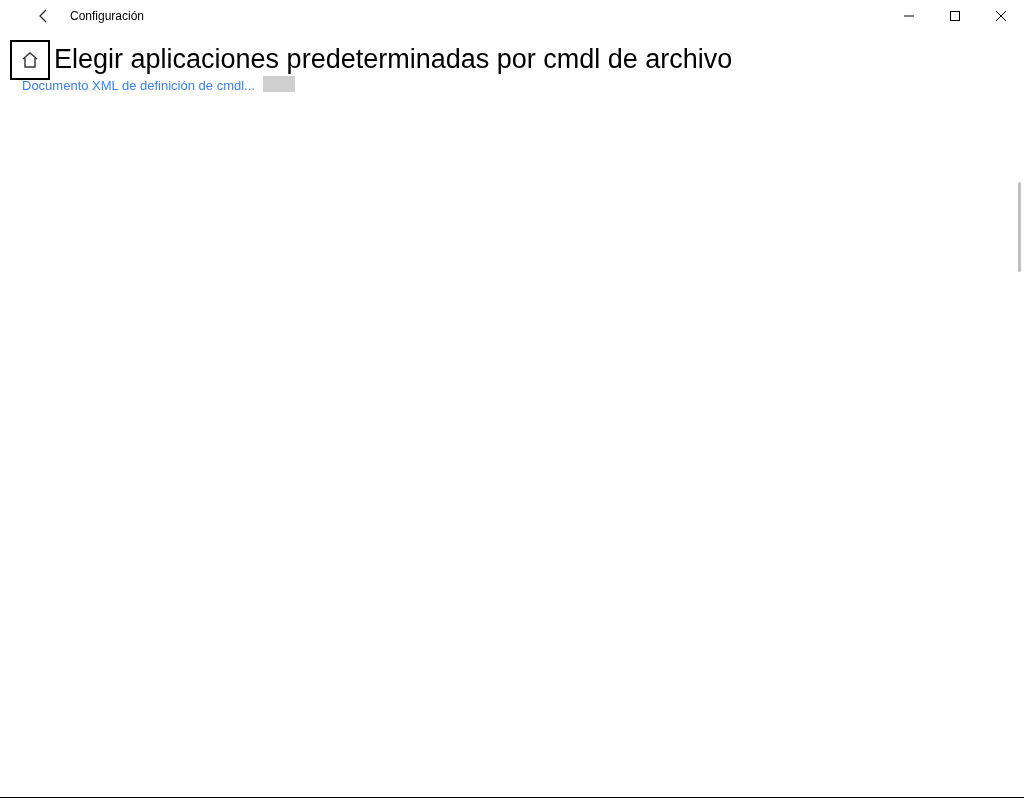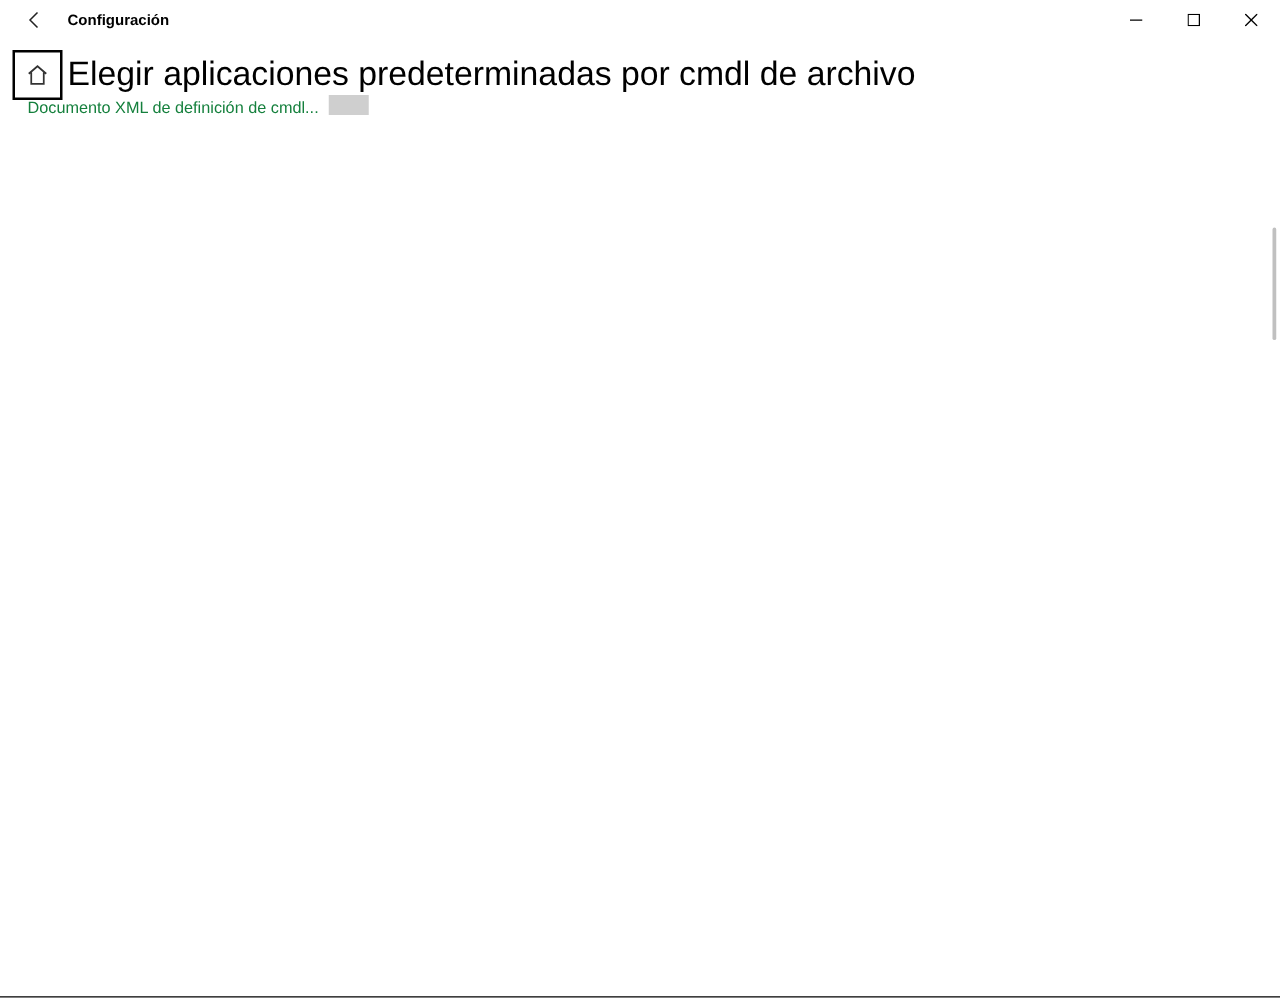--- a/index.html
+++ b/index.html
@@ -9,23 +9,22 @@
     width: 1024px;
     height: 798px;
     overflow: hidden;
     position: relative;
     border-bottom: 1px solid #000;
   }
   .titlebar {
     height: 32px;
     display: flex;
     align-items: center;
-    padding-left: 8px;
+    padding-left: 24px;
     position: relative;
-    font-weight: bold;
   }
   .back-btn {
     width: 40px; height: 32px;
     display: flex; align-items: center; justify-content: center;
     font-size: 16px; color: #222;
   }
   .titlebar-text {
     font-size: 12px;
     color: #000;
     margin-left: 6px;
@@ -58,21 +57,21 @@
     top: 12px;
     left: 54px;
     font-size: 27px;
     font-weight: 400;
     color: #000;
   }
   .truncated-top {
     position: absolute;
     top: 46px;
     left: 22px;
-    color: #15803d;
+    color: #3b82f6;
     font-size: 13px;
   }
   .top-placeholder {
     position: absolute;
     top: 44px;
     left: 263px;
     width: 32px; height: 16px;
     background: #cfcfcf;
   }
   .list {

